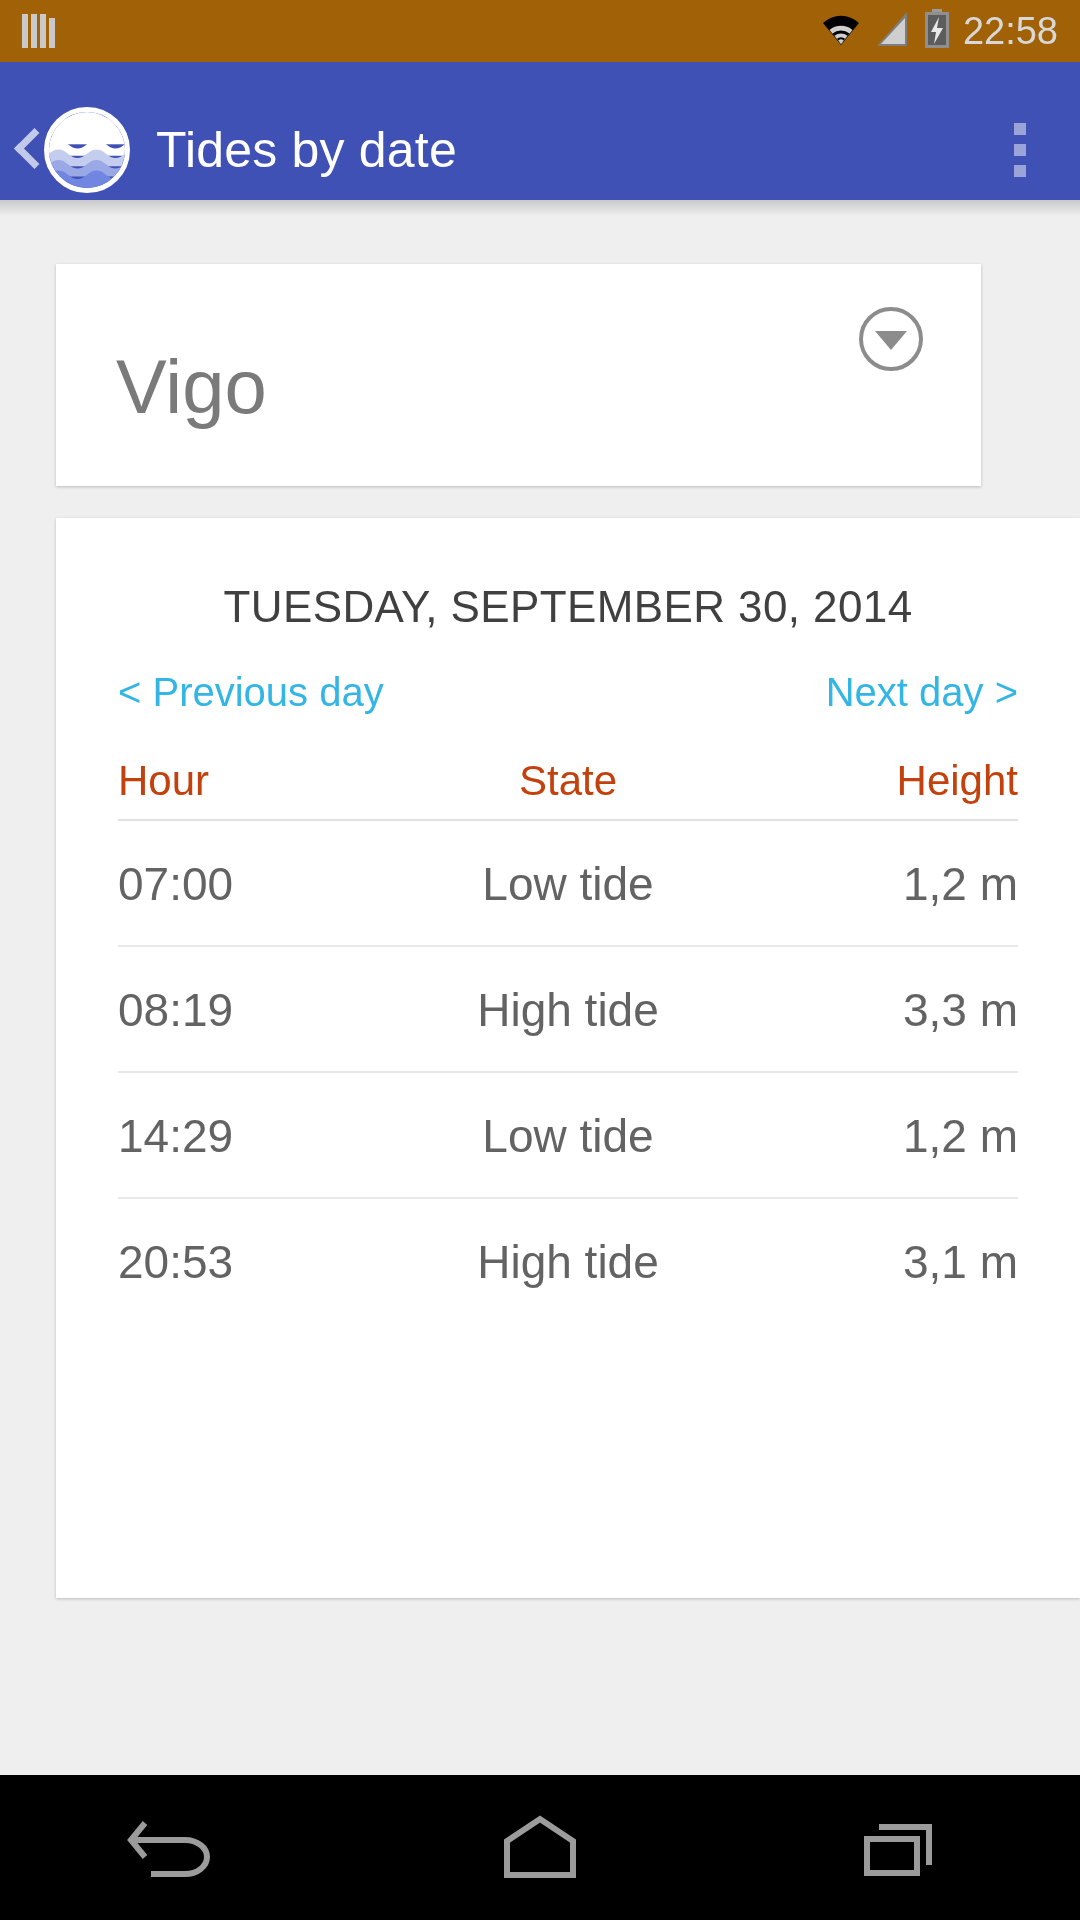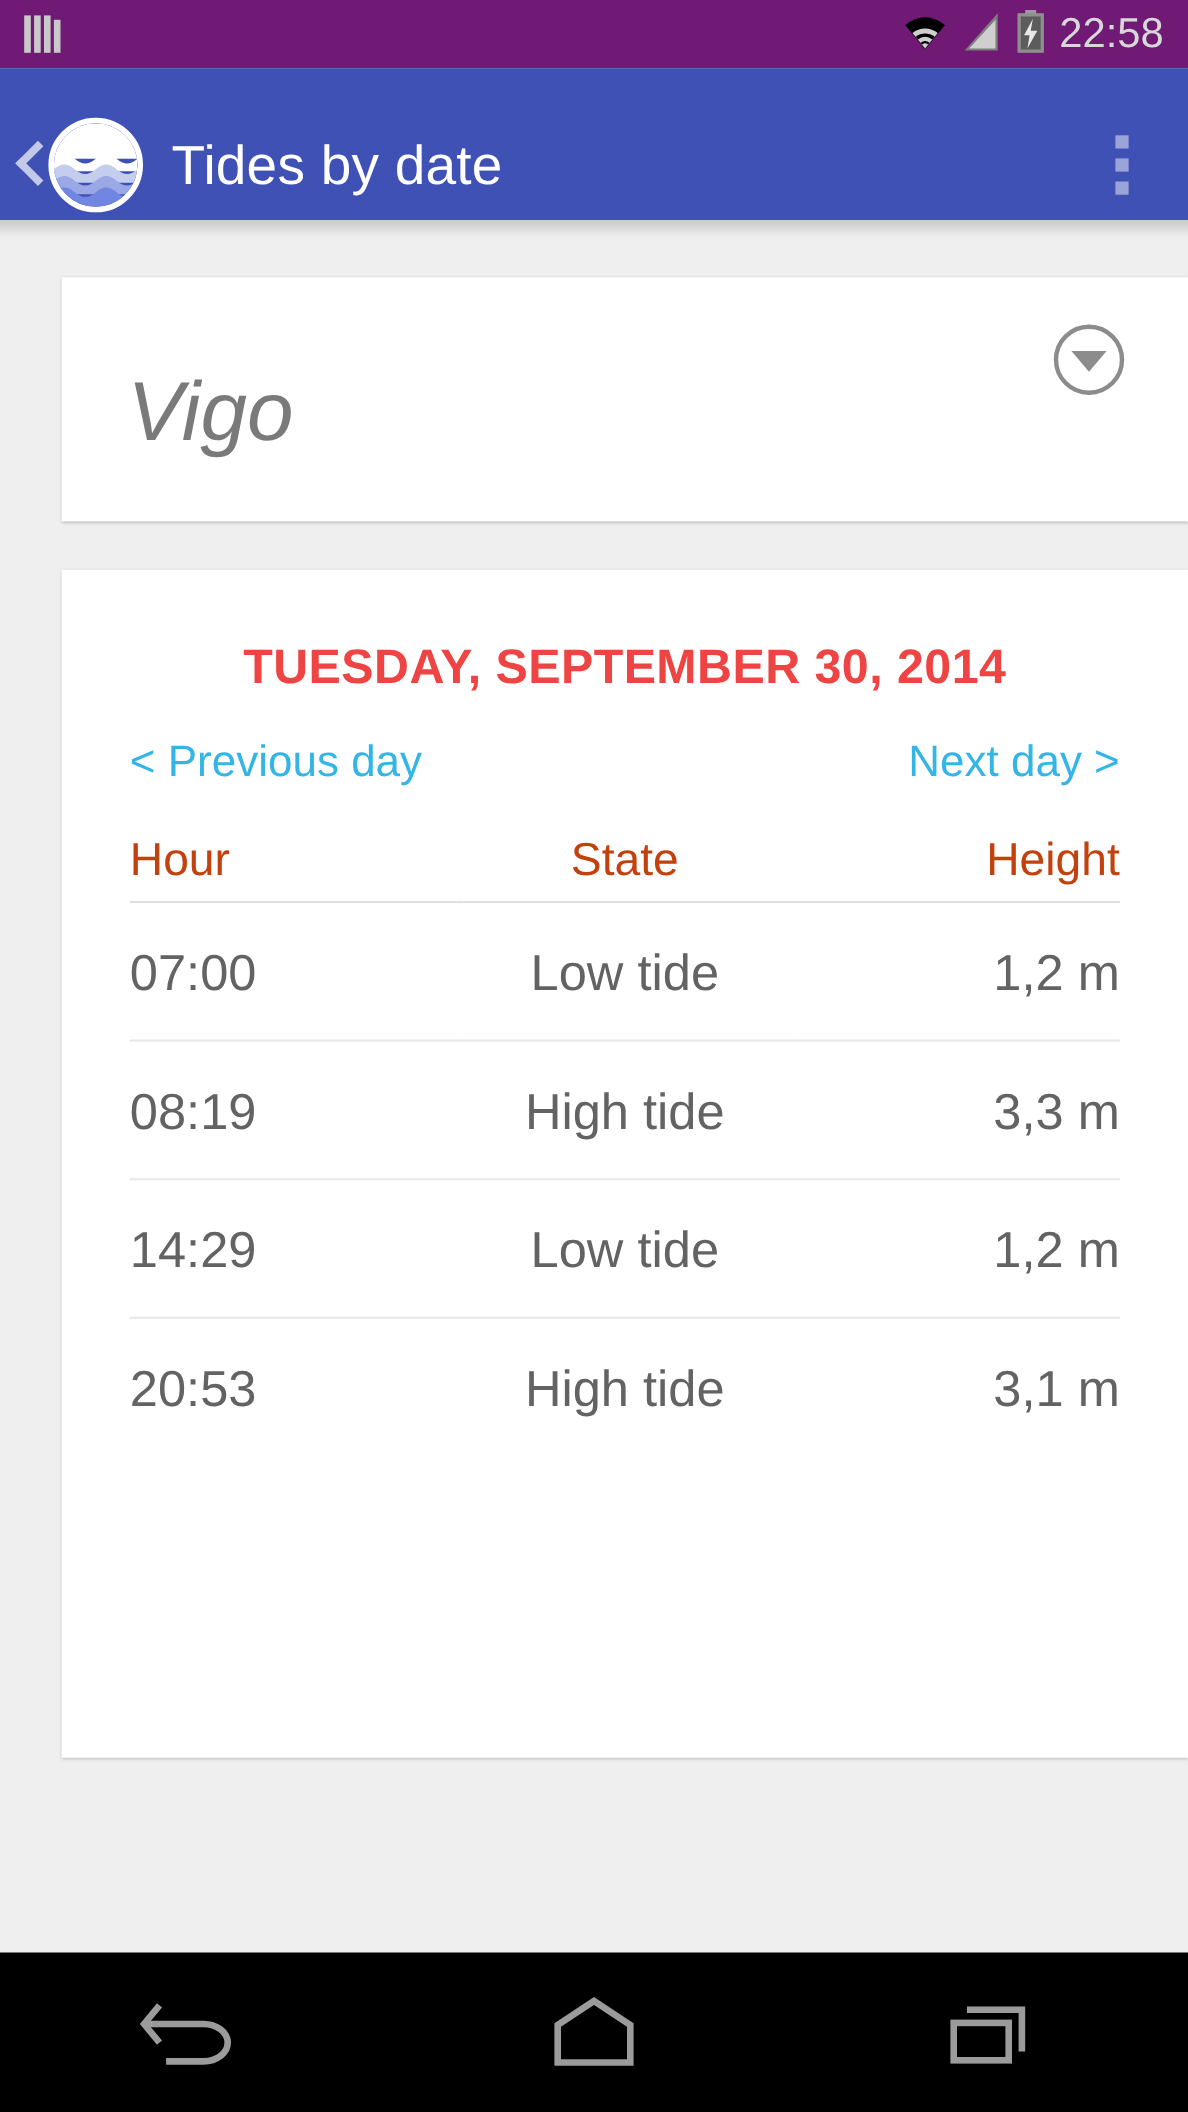--- a/index.html
+++ b/index.html
@@ -7,21 +7,21 @@
     width: 1080px; height: 1920px;
     background: #ececec;
     font-family: "Liberation Sans", sans-serif;
     overflow: hidden;
   }
 
   
   .status-bar {
     position: absolute; top: 0; left: 0;
     width: 1080px; height: 62px;
-    background: #701a75;
+    background: #a16207;
     display: flex; align-items: center;
     padding: 0 22px;
   }
   .status-left { display: flex; align-items: center; gap: 10px; }
   .status-right {
     margin-left: auto;
     display: flex; align-items: center; gap: 12px;
   }
   .notif-bars { display: flex; gap: 3px; align-items: flex-end; height: 34px; }
   .notif-bars i {
@@ -92,24 +92,23 @@
   }
 
   .card {
     background: #ffffff;
     margin: 0 28px;
     box-shadow: 0 1px 3px rgba(0,0,0,0.22);
   }
 
   
   .card-location {
-    position: absolute; top: 52px; left: 28px;
-    width: 1024px; height: 222px;
+    position: absolute; top: 64px; left: 28px;
+    width: 925px; height: 222px;
     display: block;
-    font-style: italic;
   }
   .location-name {
     position: absolute; left: 60px; top: 78px;
     font-size: 76px; color: #7a7a7a; font-weight: normal;
     line-height: 90px;
   }
   .dropdown-btn {
     position: absolute; right: 58px; top: 43px;
     width: 64px; height: 64px; border-radius: 50%;
     border: 4px solid #8c8c8c;
@@ -123,24 +122,23 @@
     border-top: 19px solid #8c8c8c;
     margin-top: 3px;
   }
 
   
   .card-tides {
     position: absolute; top: 318px; left: 28px;
     width: 1024px; height: 1080px;
   }
   .tide-date {
-    text-align: center; color: #ef4444;
+    text-align: center; color: #404040;
     font-size: 44px; letter-spacing: 0.4px;
     margin-top: 64px;
-    font-weight: bold;
   }
   .daynav {
     display: flex; justify-content: space-between;
     margin: 38px 62px 0 62px;
     color: #33b5e5; font-size: 40px; gap: 28px;
   }
   .daynav span { cursor: pointer; }
 
   table.tides {
     width: 900px; margin: 42px auto 0 auto;

